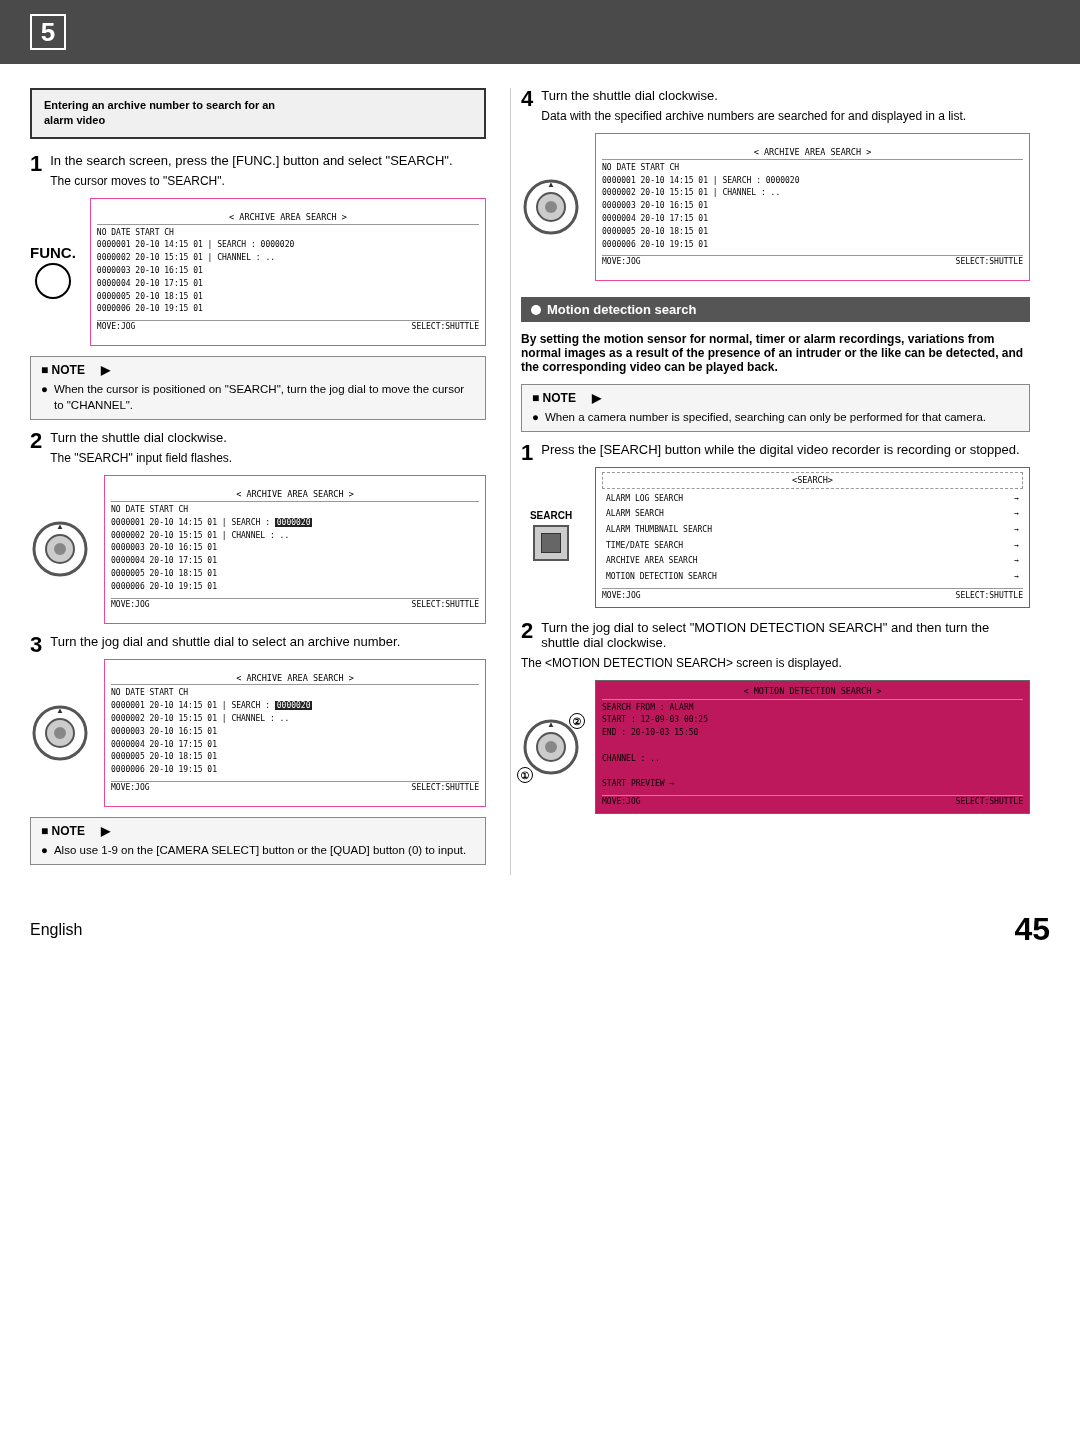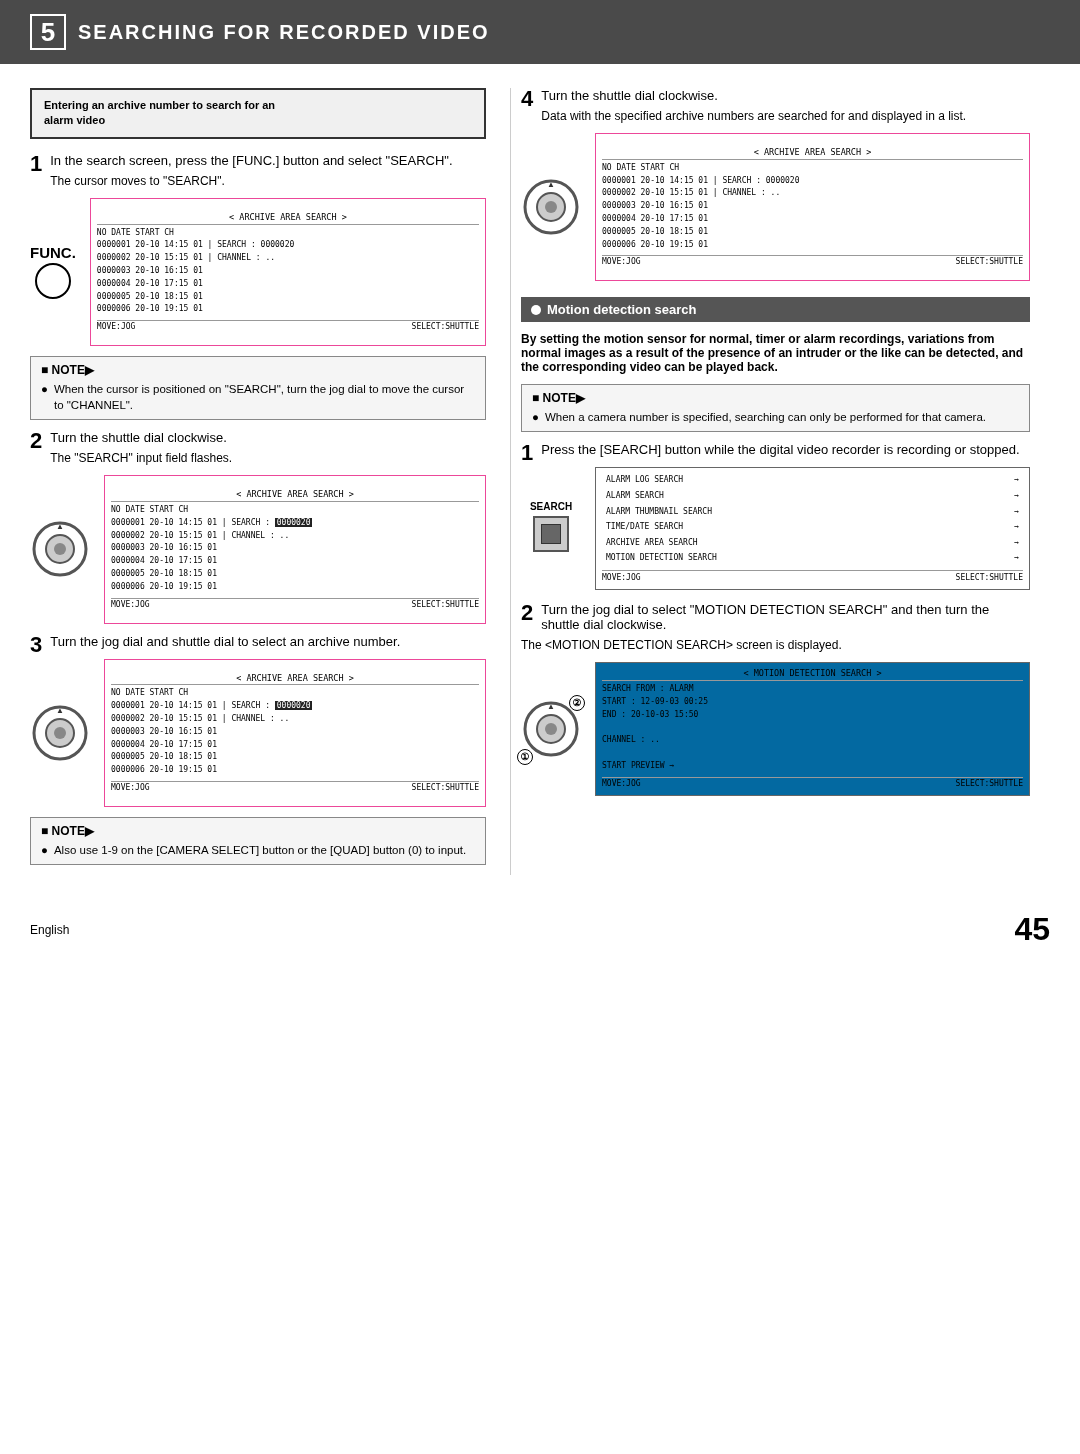--- a/index.html
+++ b/index.html
@@ -91,21 +91,21 @@
       background: #f5f5f5;
       padding: 6px 10px;
       margin: 10px 0;
       font-size: 11.5px;
     }
     .note-header {
       font-weight: bold;
       font-size: 12px;
       display: flex;
       align-items: center;
-      gap: 0;
+      gap: 16px;
       margin-bottom: 4px;
     }
     .note-arrow {
       color: #000;
       font-weight: bold;
     }
     .note-item {
       display: flex;
       gap: 6px;
       line-height: 1.4;
@@ -183,21 +183,21 @@
 
     
     .page-footer {
       display: flex;
       justify-content: space-between;
       align-items: center;
       padding: 16px 30px;
       margin-top: 20px;
     }
     .page-footer-lang {
-      font-size: 12px;
+      font-size: 16px;
     }
     .page-number {
       font-size: 32px;
       font-weight: bold;
     }
 
     
     .search-screen-box {
       border: 1px solid #666;
       background: #fff;
@@ -217,21 +217,21 @@
       display: flex;
       justify-content: space-between;
       font-size: 8px;
       border-bottom: none;
       padding: 1px 4px;
     }
 
     
     .motion-screen-box {
       border: 1px solid #666;
-      background: #0369a1;
+      background: #be185d;
       font-size: 8px;
       padding: 4px 6px;
       font-family: monospace;
       line-height: 1.6;
       flex: 1;
     }
 
     
     .dial-container {
       position: relative;
@@ -266,21 +266,20 @@
       border: 2px solid #000;
       border-radius: 50%;
       margin: 2px auto 0;
     }
   </style>
 </head>
 <body>
 
 <div class="page-header">
   <div class="header-number">5</div>
-  <div class="header-title">SEARCHING FOR RECORDED VIDEO</div>
 </div>
 
 <div class="content">
 
   <div class="col-left">
 
     <div class="highlight-box">
       <span>Entering an archive number to search for an</span><br>
       <span>alarm video</span>
     </div>
@@ -455,20 +454,21 @@
     </div>
 
     <div class="illus-row">
       <div style="text-align:center; min-width:60px;">
         <div style="font-size:10px; font-weight:bold;">SEARCH</div>
         <div style="width:36px; height:36px; background:#ccc; border:2px solid #555; margin:4px auto; display:flex; align-items:center; justify-content:center;">
           <div style="width:20px; height:20px; background:#666; border:1px solid #333;"></div>
         </div>
       </div>
       <div class="search-screen-box">
+        <div class="search-screen-title">&lt;SEARCH&gt;</div>
         <div class="search-menu-item">
           <span>ALARM LOG SEARCH</span>
           <span>→</span>
         </div>
         <div class="search-menu-item">
           <span>ALARM SEARCH</span>
           <span>→</span>
         </div>
         <div class="search-menu-item">
           <span>ALARM THUMBNAIL SEARCH</span>

